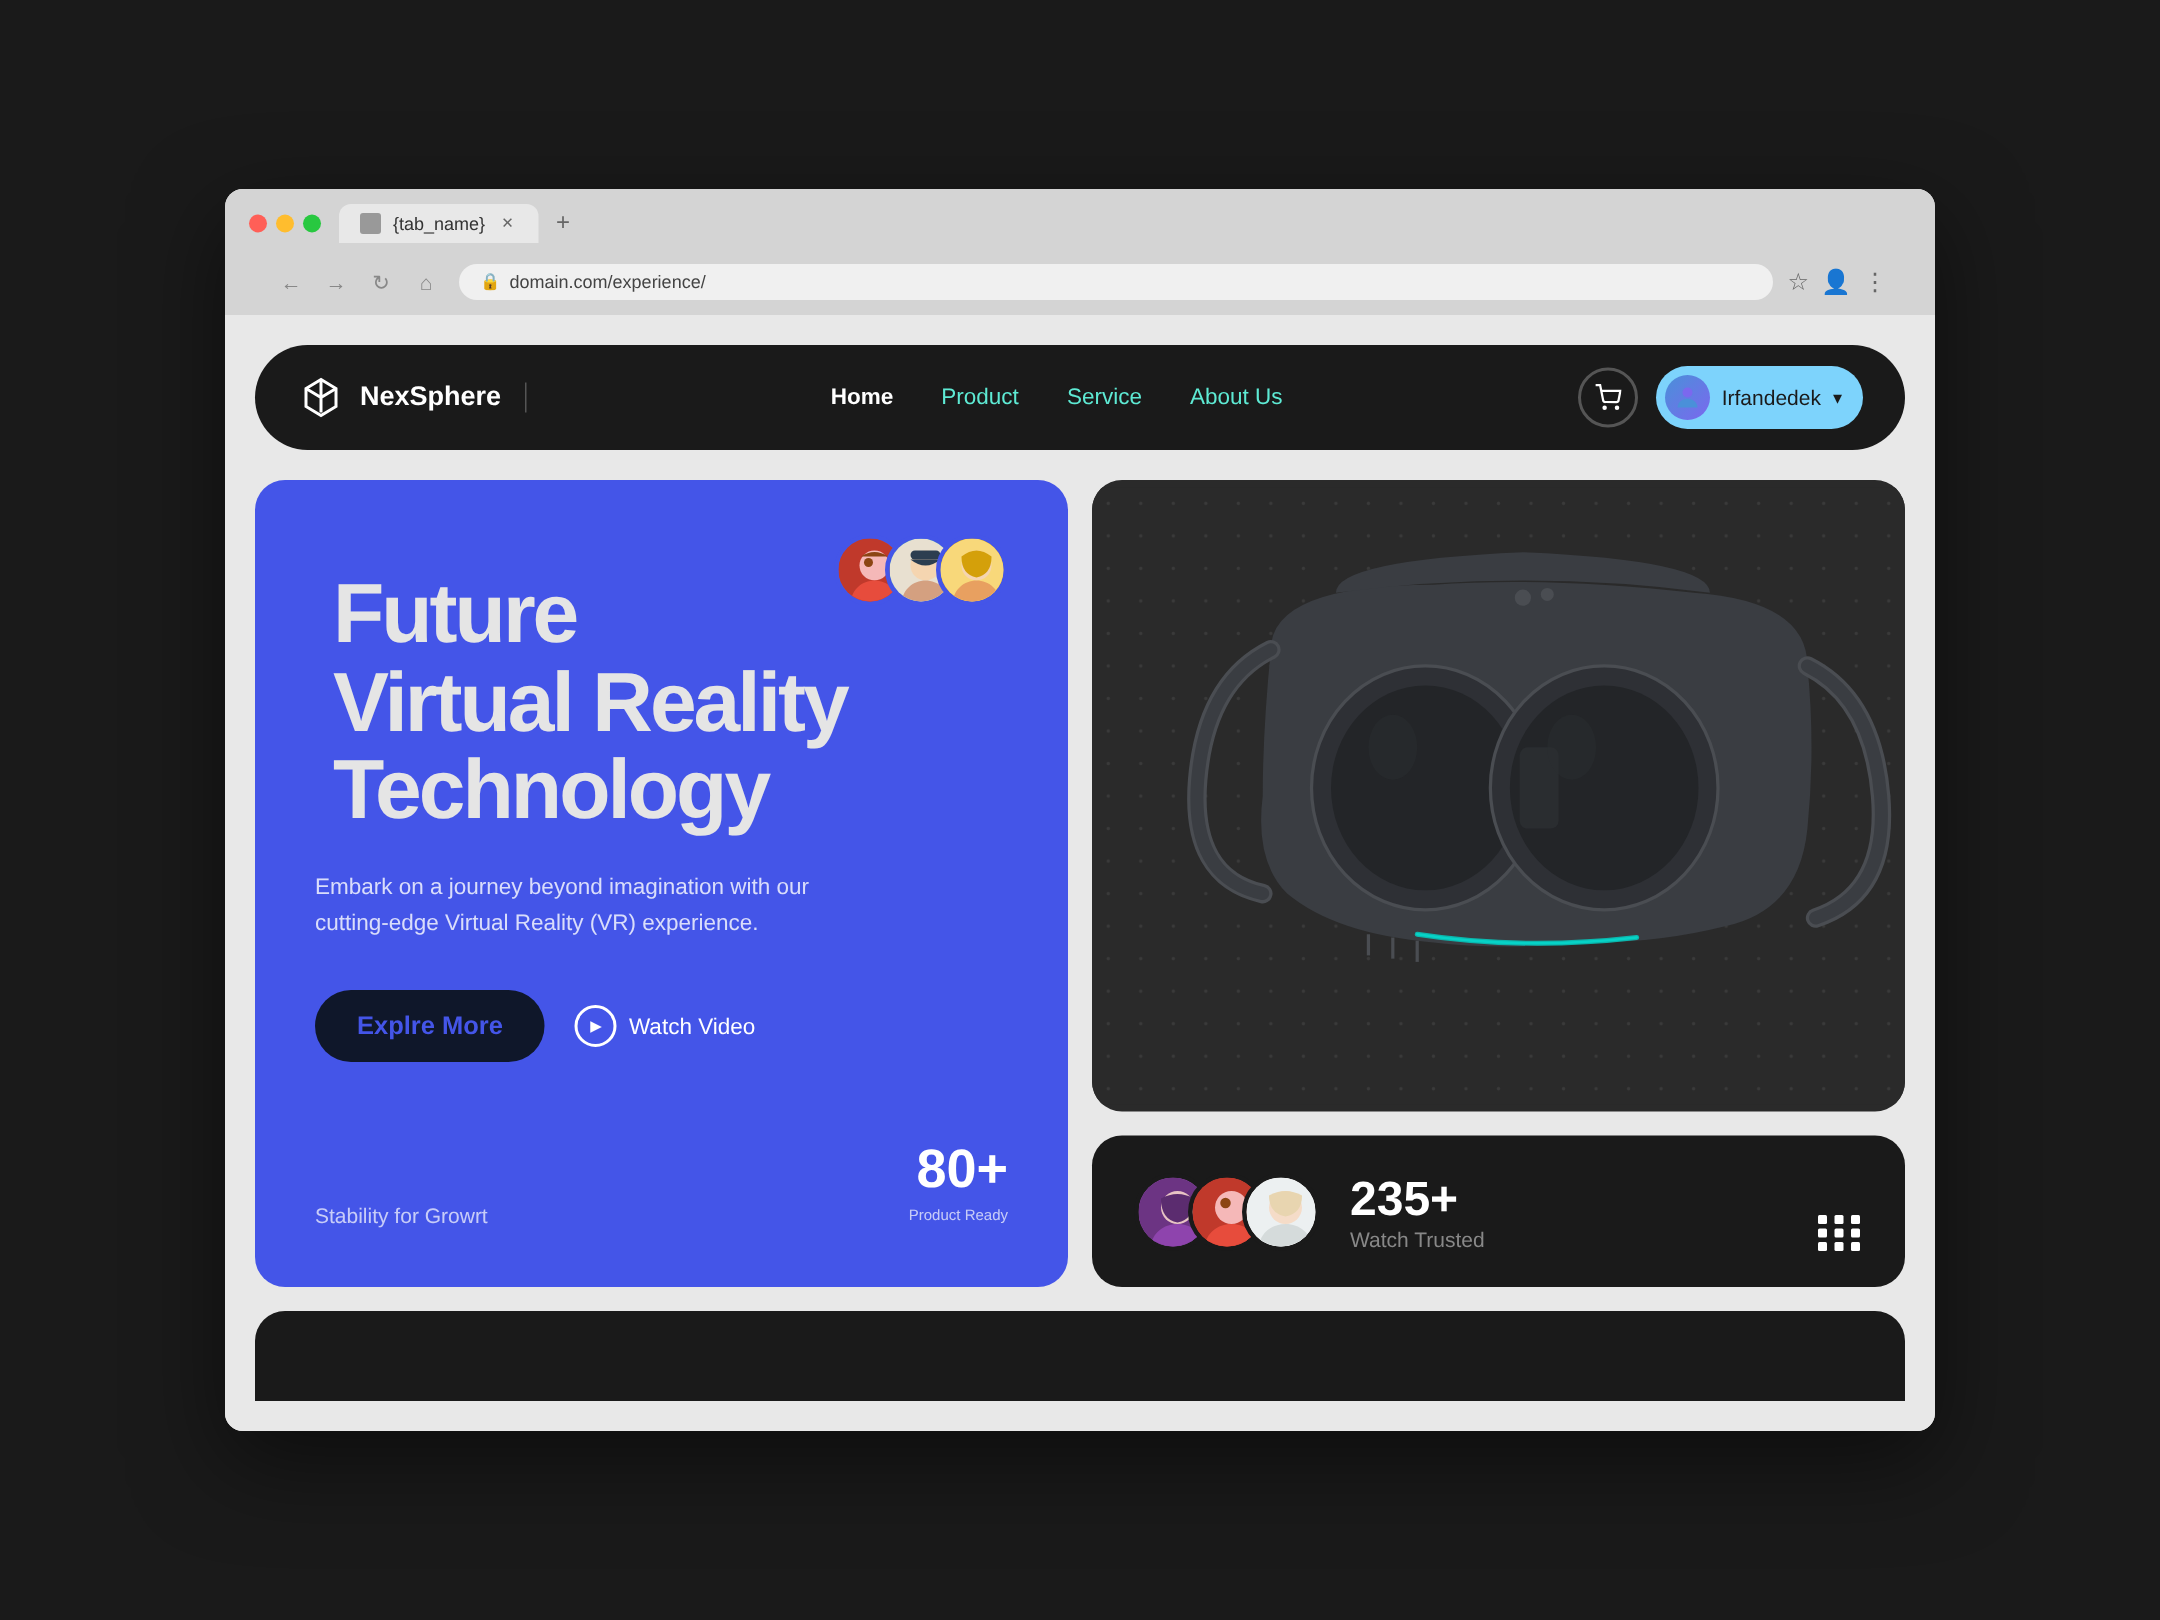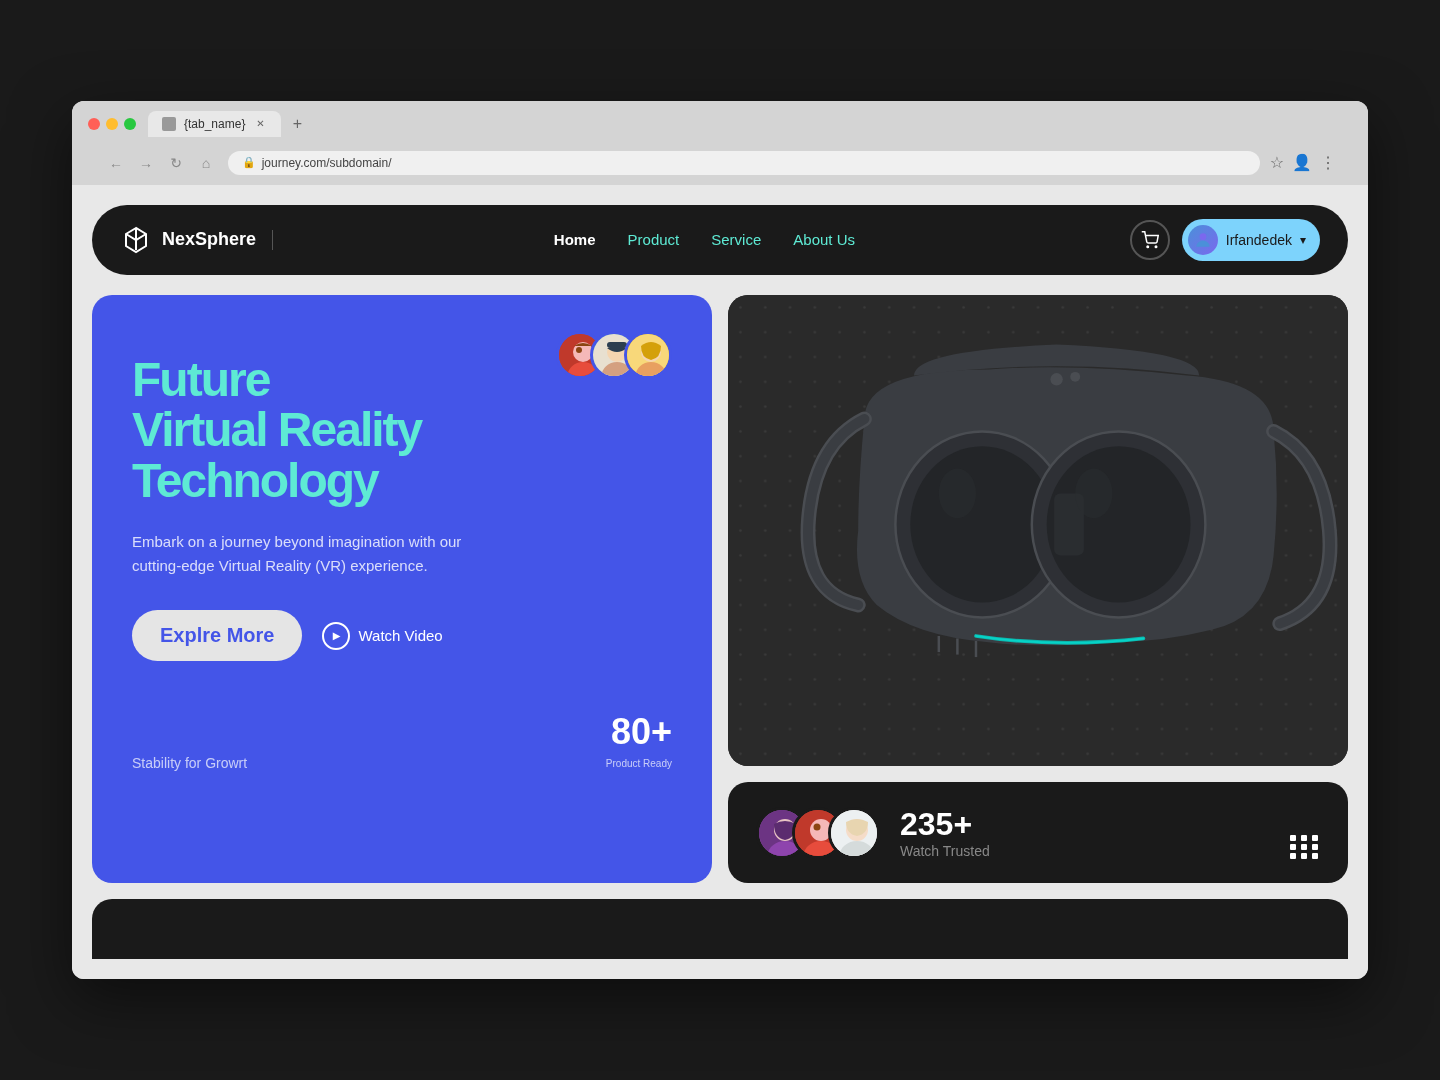--- a/index.html
+++ b/index.html
@@ -8,21 +8,21 @@
       background: #1a1a1a;
       font-family: -apple-system, BlinkMacSystemFont, 'Segoe UI', sans-serif;
       display: flex;
       justify-content: center;
       align-items: center;
       min-height: 100vh;
       padding: 20px;
     }
 
     .browser-window {
-      width: 1296px;
+      width: 1140px;
       background: #e8e8e8;
       border-radius: 12px;
       overflow: hidden;
       box-shadow: 0 20px 60px rgba(0,0,0,0.5);
     }
 
     
     .browser-chrome {
       background: #d4d4d4;
       padding: 10px 16px 0;
@@ -290,50 +290,51 @@
       overflow: hidden;
       margin-left: -14px;
       background: #ddd;
     }
 
     .hero-avatar:first-child {
       margin-left: 0;
     }
 
     .hero-title {
-      color: #5eead4;
-      font-size: 48px;
+      color: #e5e5e5;
+      font-size: 56px;
       font-weight: 800;
       line-height: 1.05;
       margin-top: 20px;
       letter-spacing: -2px;
+      margin-left: 12px;
     }
 
     .hero-subtitle {
       color: rgba(255,255,255,0.8);
       font-size: 15px;
       line-height: 1.6;
       margin-top: 24px;
       max-width: 380px;
     }
 
     .hero-buttons {
       display: flex;
       align-items: center;
       gap: 20px;
       margin-top: 32px;
     }
 
     .btn-primary {
-      background: #e5e5e5;
+      background: #0f172a;
       color: #4455e8;
       border: none;
       border-radius: 50px;
       padding: 14px 28px;
-      font-size: 20px;
+      font-size: 17px;
       font-weight: 600;
       cursor: pointer;
       text-align: center;
     }
 
     .btn-video {
       display: flex;
       align-items: center;
       gap: 8px;
       color: white;
@@ -515,21 +516,21 @@
     </div>
     <div class="browser-addressbar">
       <div class="nav-buttons">
         <div class="nav-btn">←</div>
         <div class="nav-btn">→</div>
         <div class="nav-btn">↻</div>
         <div class="nav-btn">⌂</div>
       </div>
       <div class="address-bar">
         <span class="address-lock">🔒</span>
-        <span>journey.com/subdomain/</span>
+        <span>domain.com/experience/</span>
       </div>
       <div class="browser-actions">
         <span class="browser-action-btn">☆</span>
         <span class="browser-action-btn">👤</span>
         <span class="browser-action-btn">⋮</span>
       </div>
     </div>
   </div>
 
   <div class="page-content">

